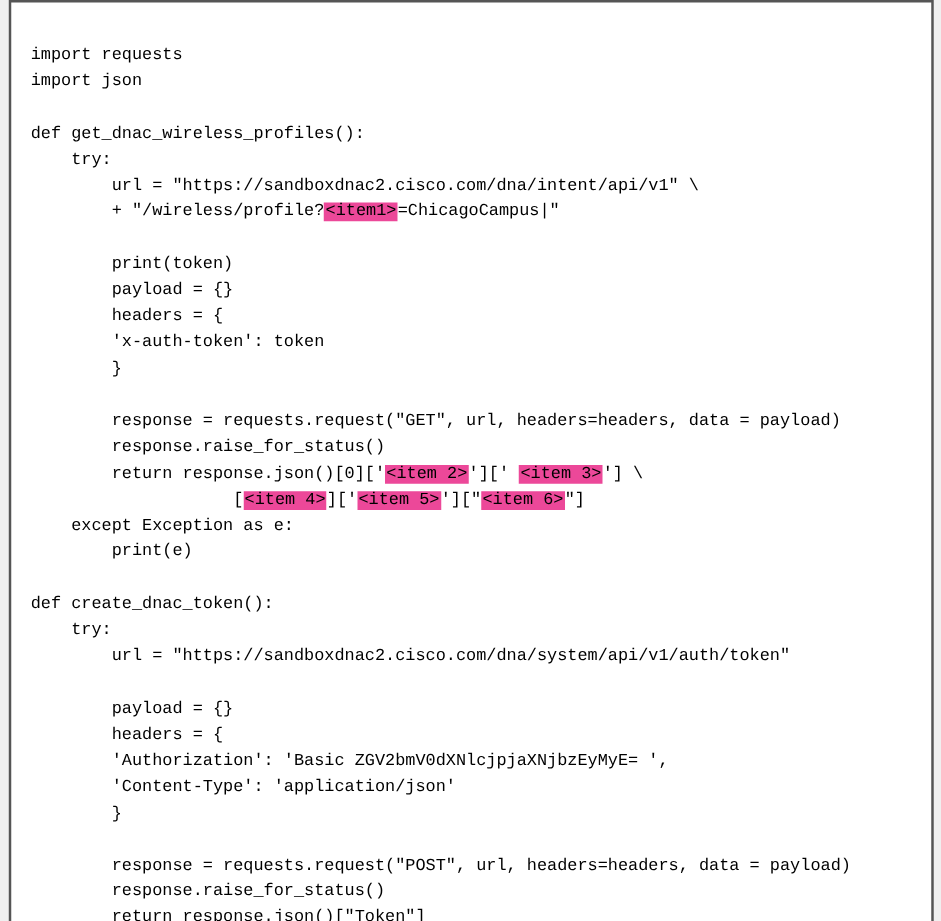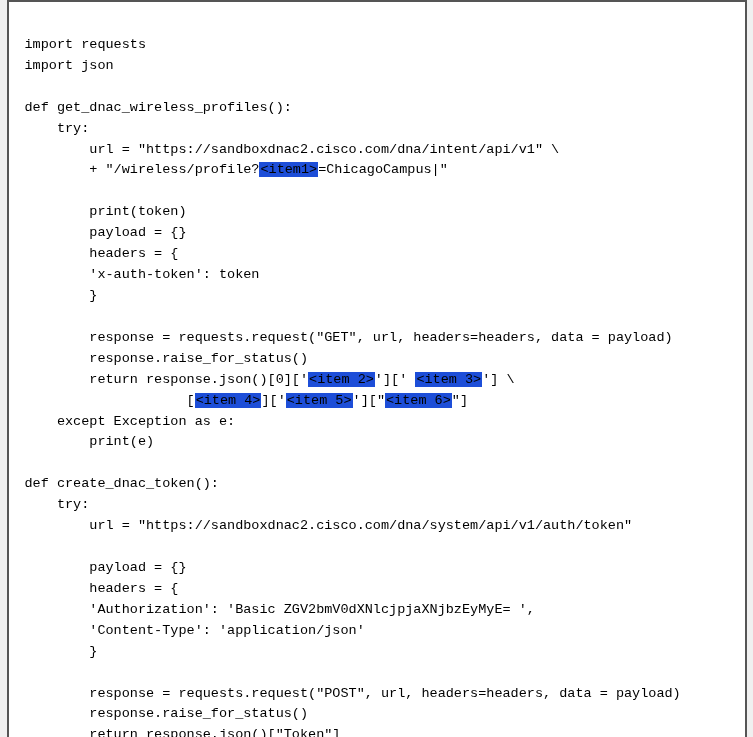--- a/index.html
+++ b/index.html
@@ -25,21 +25,21 @@
       min-height: 720px;
       font-family: 'Courier New', Courier, monospace;
       font-size: 13.5px;
       line-height: 1.55;
       color: #000000;
       white-space: pre;
       overflow: visible;
     }
 
     .highlight {
-      background-color: #1d4ed8;
+      background-color: #ec4899;
       color: #000000;
       padding: 0 1px;
     }
   </style>
 </head>
 <body>
 
 <div class="code-container">
 <span>import requests
 import json

